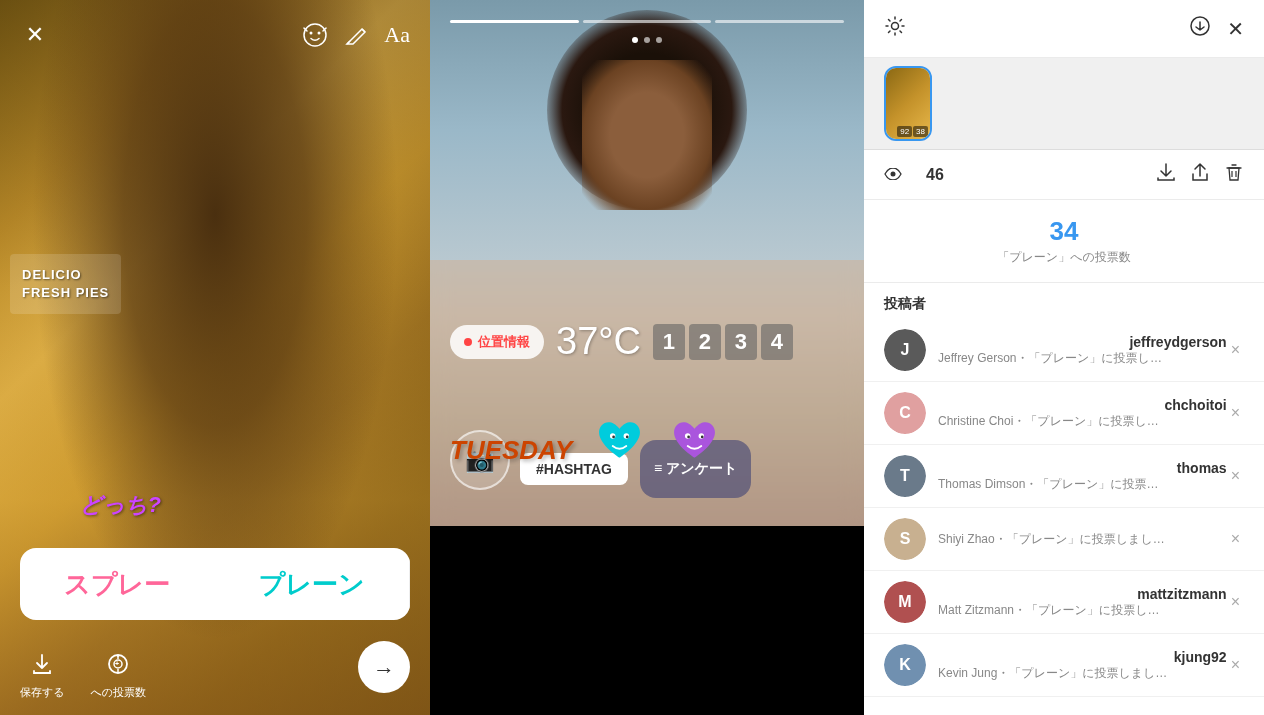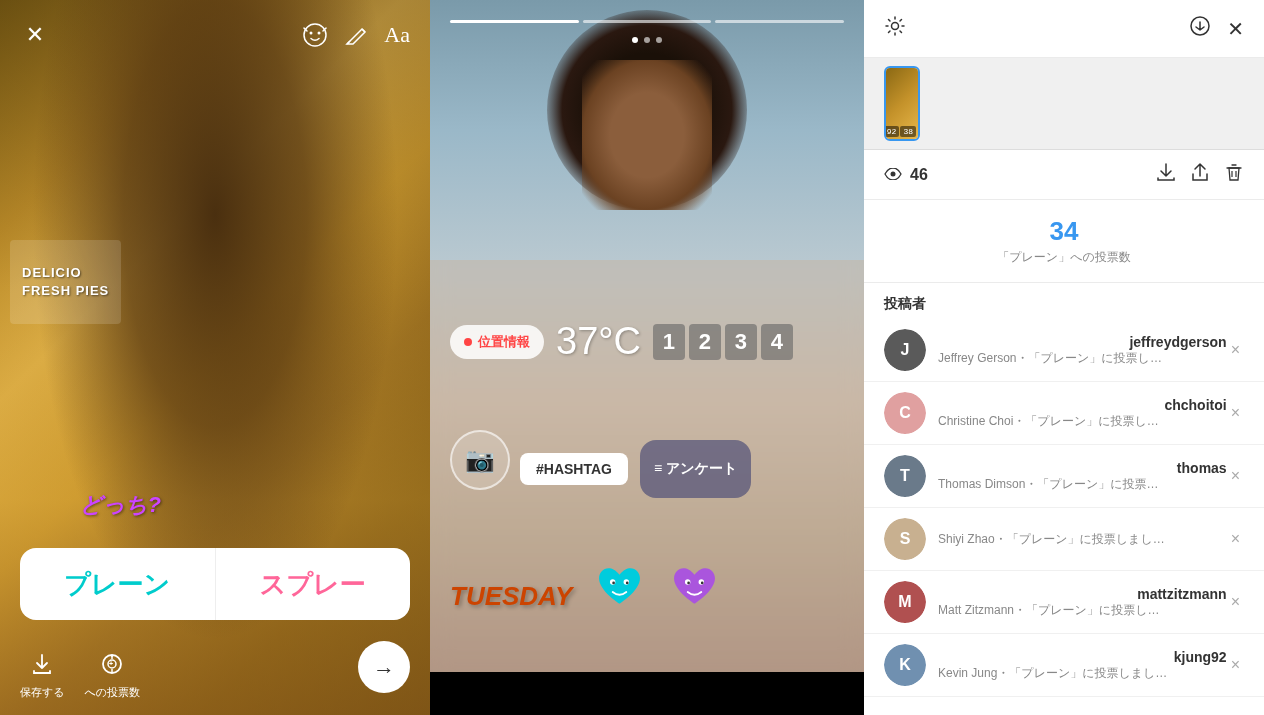--- a/index.html
+++ b/index.html
@@ -24,24 +24,24 @@
     .left-photo-overlay {
       position: absolute;
       top: 0; left: 0; width: 100%; height: 100%;
       background: 
         radial-gradient(ellipse at 50% 30%, rgba(60,35,10,0.9) 0%, rgba(80,50,15,0.7) 30%, transparent 60%),
         linear-gradient(180deg, rgba(30,20,10,0.3) 0%, rgba(100,70,20,0.1) 40%, rgba(200,150,50,0.4) 70%, rgba(150,100,30,0.6) 100%);
     }
     
     .store-sign {
       position: absolute;
-      top: 240px;
+      top: 254px;
       left: 10px;
       background: rgba(255,255,255,0.15);
-      padding: 24px 12px;
+      padding: 12px 12px;
       border-radius: 4px;
     }
     .store-text {
       color: white;
       font-size: 13px;
       font-weight: bold;
       letter-spacing: 1px;
       text-shadow: 1px 1px 2px rgba(0,0,0,0.5);
       line-height: 1.4;
     }
@@ -121,21 +121,21 @@
     .poll-option.spray {
       color: #FF6699;
     }
     
     .left-bottom-bar {
       position: absolute;
       bottom: 0; left: 0; right: 0;
       display: flex;
       align-items: center;
       padding: 10px 20px 15px;
-      gap: 20px;
+      gap: 26px;
     }
     .bottom-action {
       display: flex;
       flex-direction: column;
       align-items: center;
       gap: 4px;
       cursor: pointer;
     }
     .bottom-icon {
       color: white;
@@ -156,21 +156,21 @@
       cursor: pointer;
     }
     .next-arrow {
       font-size: 22px;
       color: #333;
     }
 
     
     .middle-panel {
       width: 434px;
-      height: 672px;
+      height: 526px;
       position: relative;
       overflow: hidden;
       flex-shrink: 0;
       text-align: right;
     }
     .middle-bg {
       width: 100%;
       height: 100%;
       background: linear-gradient(180deg, #8B9DA8 0%, #A8B8C0 20%, #C8D4D8 40%, #D8C8B8 60%, #C4B098 80%, #B09080 100%);
       position: absolute;
@@ -375,27 +375,26 @@
     
     .thumbnail-strip {
       display: flex;
       background: #f0f0f0;
       padding: 8px 20px;
       gap: 8px;
       align-items: center;
       border-bottom: 1px solid #ddd;
     }
     .thumb-item {
-      width: 36px; height: 75px;
+      width: 48px; height: 75px;
       background: linear-gradient(135deg, #C4922A, #8B6914);
-      border-radius: 6px;
+      border-radius: 12px;
       overflow: hidden;
       position: relative;
       flex-shrink: 0;
-      font-family: Liberation Mono, monospace;
     }
     .thumb-active {
       border: 2px solid #3897f0;
     }
     .thumb-inner {
       width: 100%; height: 100%;
       background: linear-gradient(135deg, #7a9050 0%, #4a7030 50%, #C4922A 100%);
     }
     .thumb-numbers {
       position: absolute;
@@ -414,21 +413,21 @@
       display: flex;
       align-items: center;
       justify-content: space-between;
       padding: 12px 20px;
       background: white;
       border-bottom: 1px solid #ebebeb;
     }
     .view-count {
       display: flex;
       align-items: flex-start;
-      gap: 8px;
+      gap: 24px;
       font-size: 16px;
       font-weight: 600;
       color: #333;
     }
     .eye-icon {
       font-size: 16px;
       color: #555;
     }
     .view-actions {
       display: flex;
@@ -560,22 +559,22 @@
       </div>
       <div class="text-btn">
         <span>Aa</span>
       </div>
     </div>
   </div>
 
   <div class="dotti-label">どっち?</div>
 
   <div class="poll-box">
+    <div class="poll-option spray">スプレー</div>
     <div class="poll-option plain">プレーン</div>
-    <div class="poll-option spray">スプレー</div>
   </div>
 
   <div class="left-bottom-bar">
     <div class="bottom-action">
       <div class="bottom-icon">
         <svg width="22" height="22" viewBox="0 0 22 22" fill="none">
           <path d="M11 2 L11 15 M6 10 L11 15 L16 10" stroke="white" stroke-width="1.8" stroke-linecap="round" stroke-linejoin="round"></path>
           <path d="M3 18 L3 20 L19 20 L19 18" stroke="white" stroke-width="1.8" stroke-linecap="round"></path>
         </svg>
       </div>

